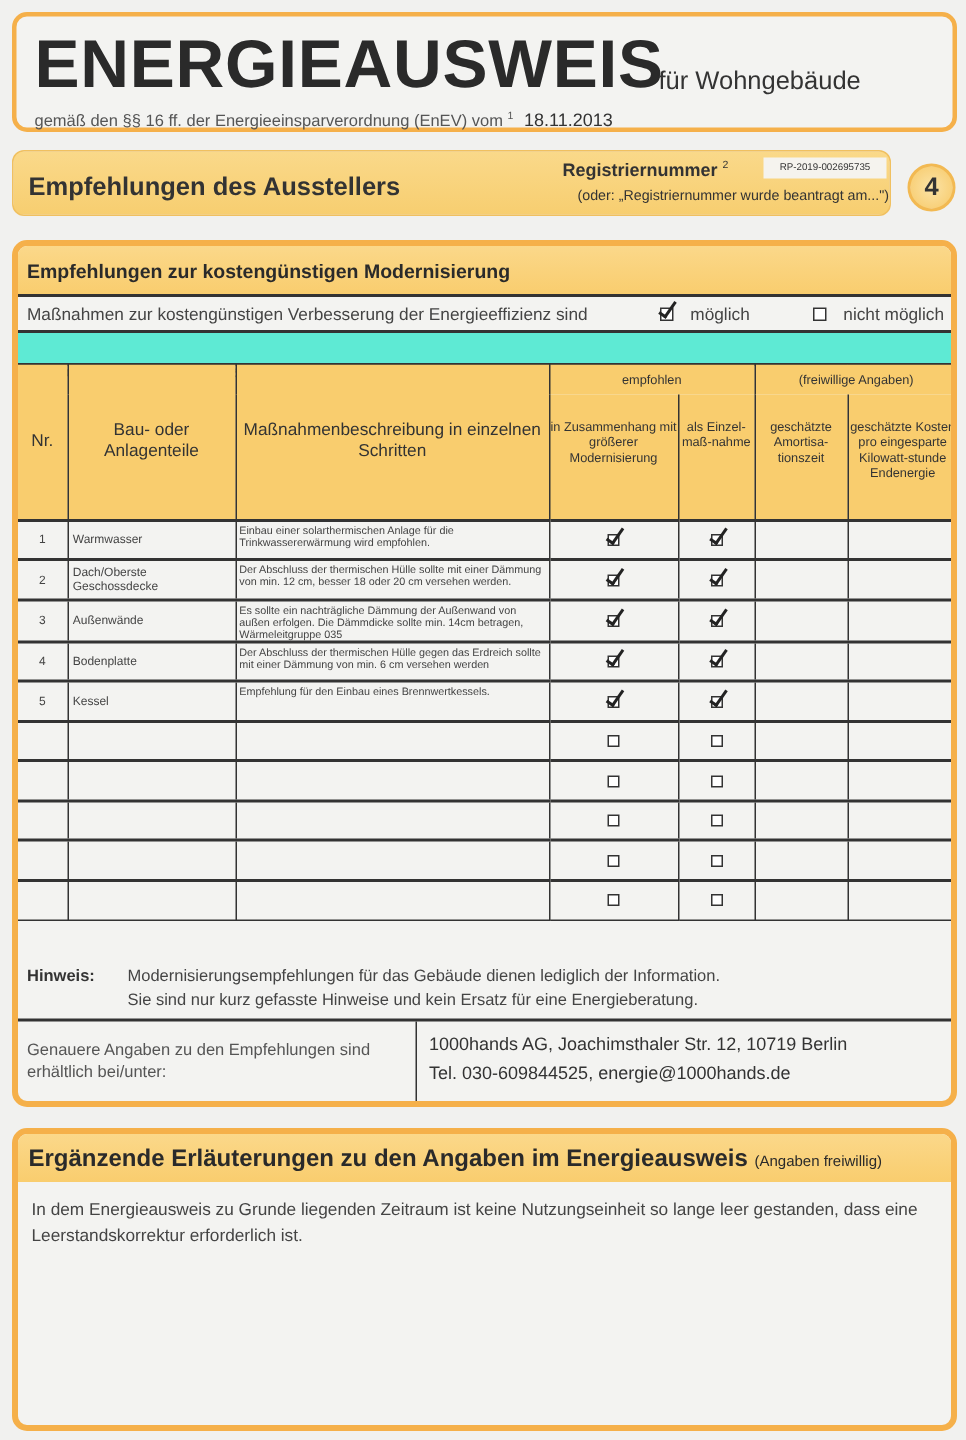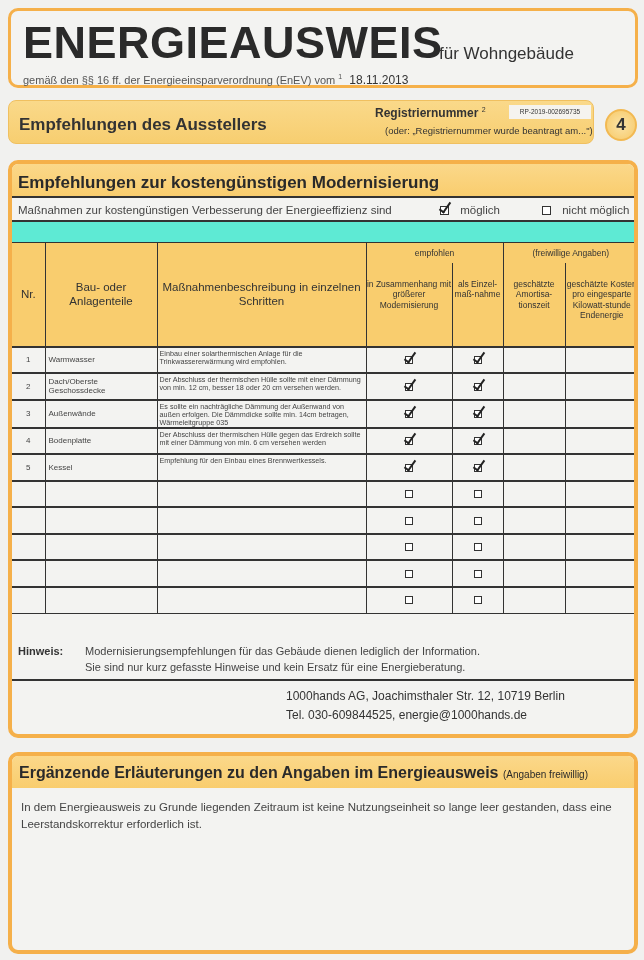--- a/index.html
+++ b/index.html
@@ -52,21 +52,21 @@
 
   
   .main {
     position: absolute; left: 8px; top: 160px; width: 630px; height: 578px;
     border: 4px solid #f5b04a; border-radius: 10px; background: #f3f3f1; overflow: hidden;
   }
   .main .m-title {
     position: absolute; left: 0; top: 0; width: 100%; height: 34px;
     background: linear-gradient(#fbd88a, #f9cd6e);
     border-bottom: 2px solid #333;
-    font-size: 17px; font-weight: bold; padding: 9px 11px 0 6px; color: #2a2a2a;
+    font-size: 13px; font-weight: bold; padding: 9px 11px 0 6px; color: #2a2a2a;
   }
   .main .m-line {
     position: absolute; left: 0; top: 36px; width: 100%; height: 22px;
     background: #f3f3f1; border-bottom: 2px solid #333;
     font-size: 11.5px; color: #444; padding: 4px 0 0 6px;
   }
   .cb {
     display: inline-block; width: 9px; height: 9px; border: 1.5px solid #333; background: #fff;
     position: relative; vertical-align: middle;
   }
@@ -310,20 +310,21 @@
   </table>
 
 
   <div class="hint">
     <span class="lbl">Hinweis:</span>
     <span class="l1">Modernisierungsempfehlungen für das Gebäude dienen lediglich der Information.</span>
     <span class="l2">Sie sind nur kurz gefasste Hinweise und kein Ersatz für eine Energieberatung.</span>
   </div>
 
   <div class="contact">
+    <div class="left">Genauere Angaben zu den Empfehlungen sind erhältlich bei/unter:</div>
     <div class="right">
       <div>1000hands AG, Joachimsthaler Str. 12, 10719 Berlin</div>
       <div>Tel. 030-609844525, energie@1000hands.de</div>
     </div>
   </div>
 </div>
 
 <div class="supp">
   <div class="s-title">
     <span>Ergänzende Erläuterungen zu den Angaben im Energieausweis</span>

